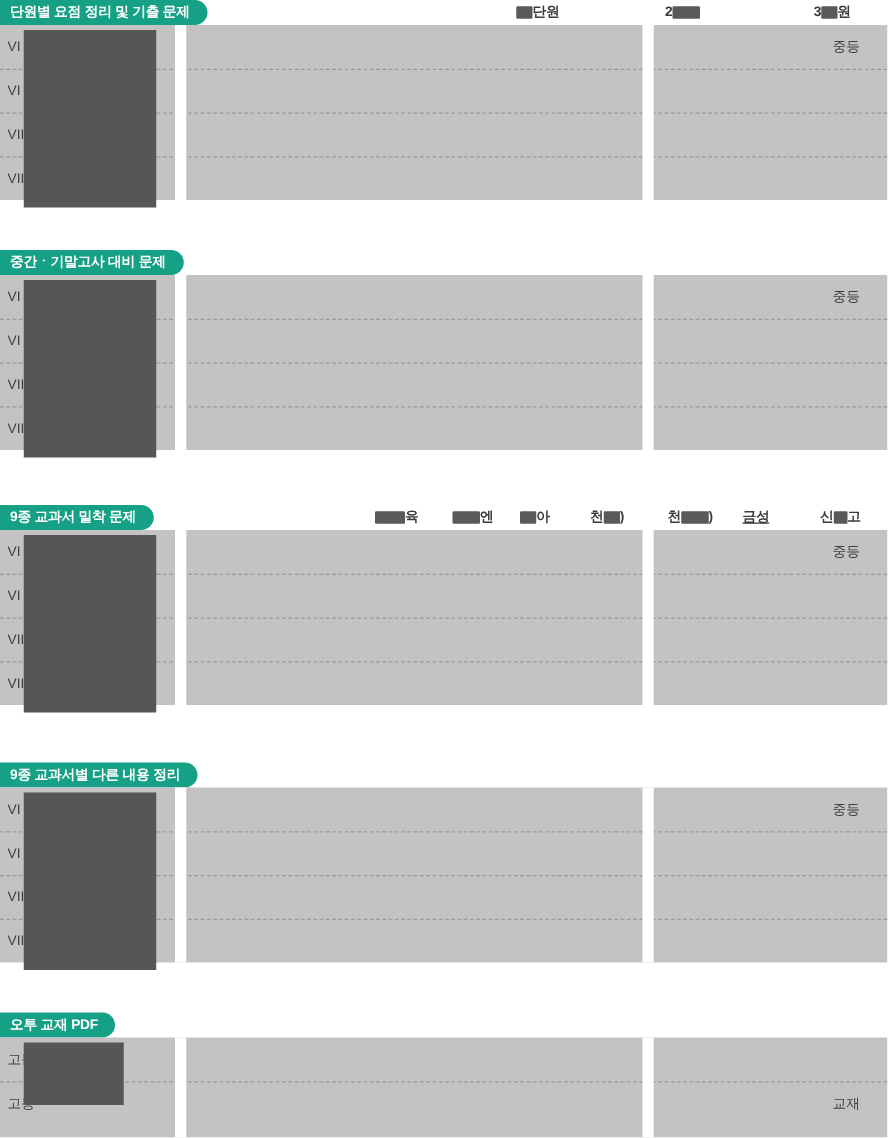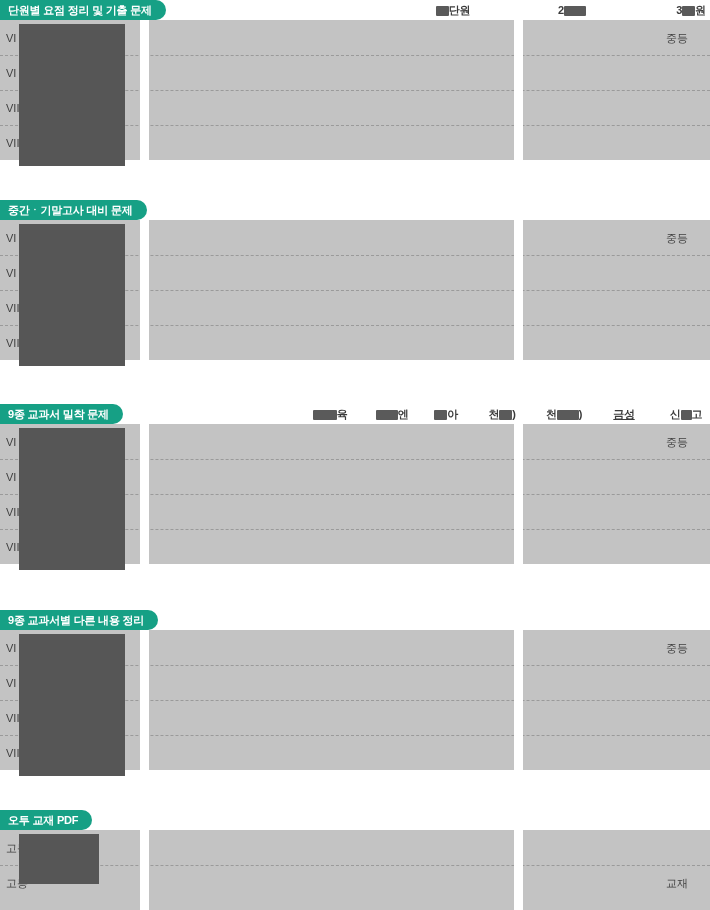--- a/index.html
+++ b/index.html
@@ -53,21 +53,20 @@
     right: 0;
   }
   .colhead {
     position: absolute;
     top: 0;
     height: 20px;
     line-height: 20px;
     font-size: 11px;
     font-weight: bold;
     color: #3b3b3b;
-    text-align: center;
     white-space: nowrap;
     letter-spacing: -0.3px;
   }
   .colhead .blur {
     display: inline-block;
     background: #5a5a5a;
     color: transparent;
     border-radius: 1px;
     vertical-align: middle;
     height: 10px;

